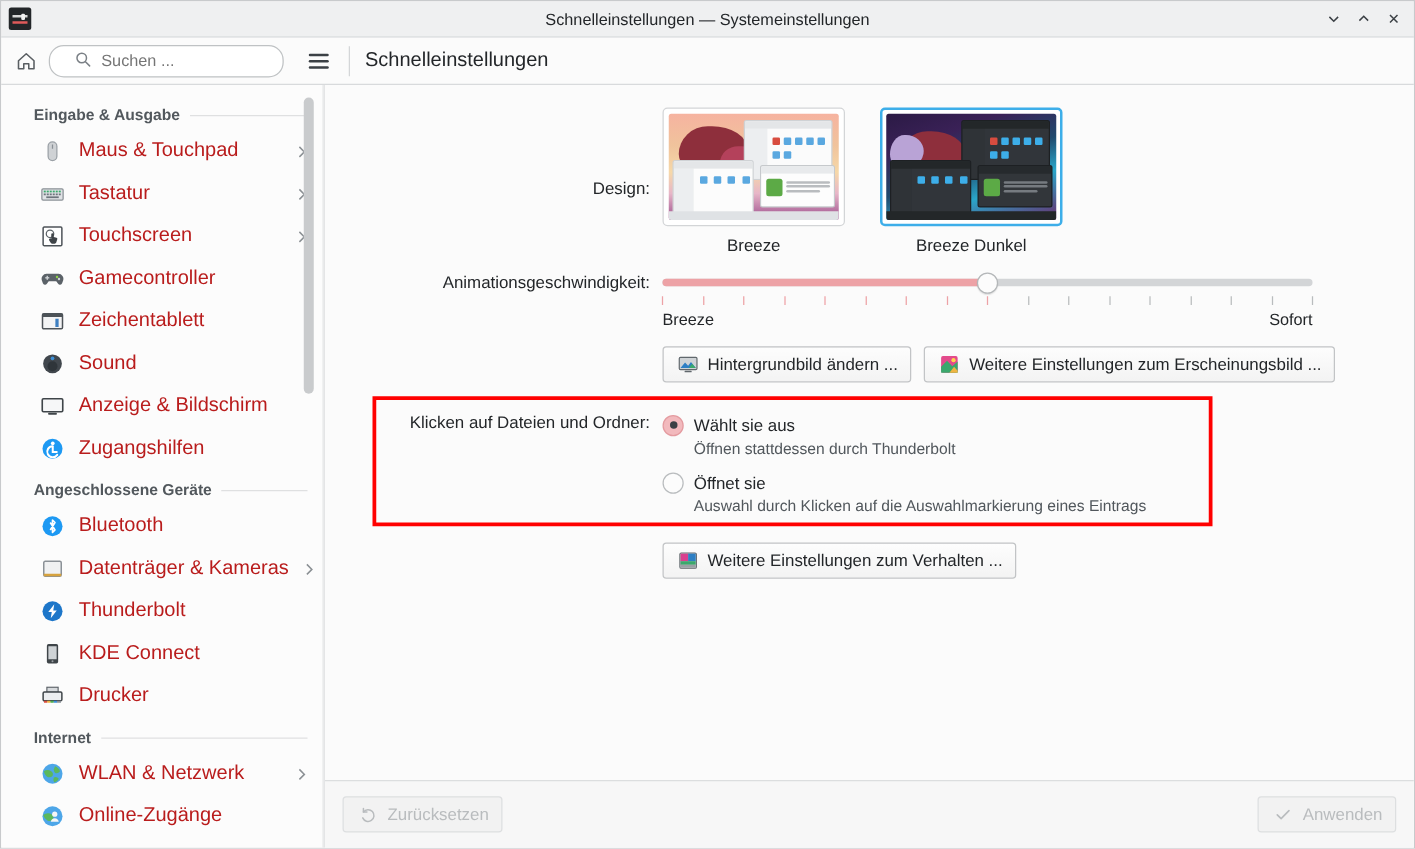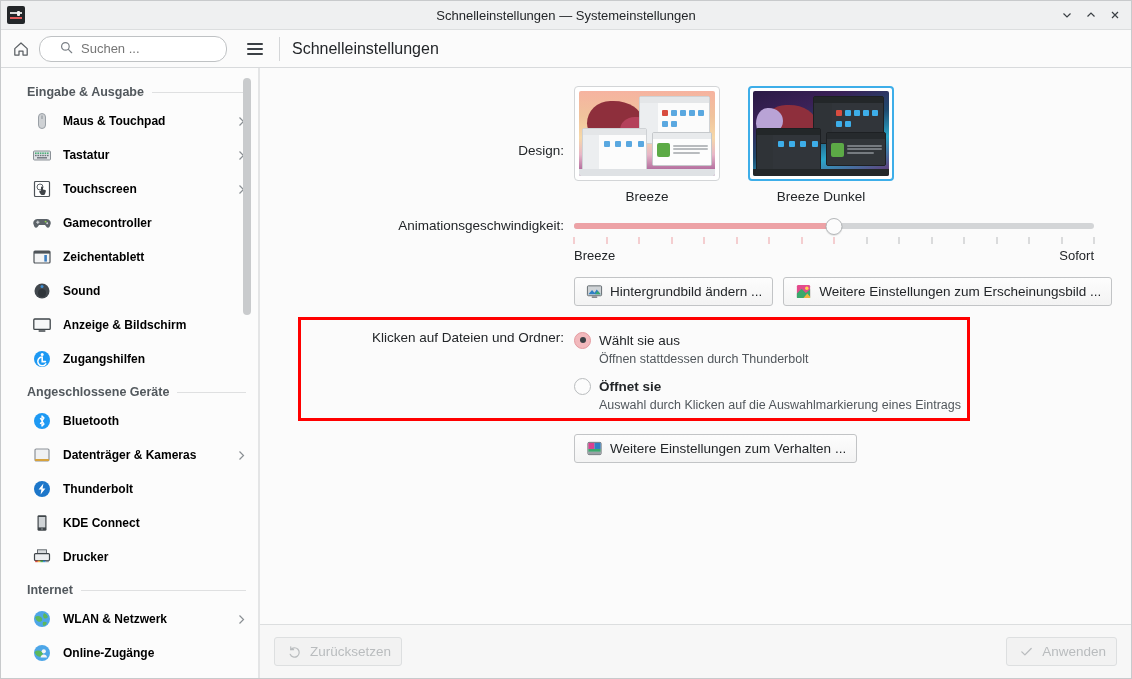--- a/index.html
+++ b/index.html
@@ -113,21 +113,21 @@
     display: flex; align-items: center; gap: 8px;
     padding: 9px 12px 5px 10px;
     font-size: 12.5px; font-weight: bold; color: #52585d;
   }
   .group-head .rule { flex: 1; height: 1px; background: #dfe0e1; }
   .side-item {
     display: flex; align-items: center;
     height: 34px; padding: 0 10px 0 14px;
     gap: 10px;
   }
-  .side-item .label { flex: 1; font-size: 12px; color: #000000; white-space: nowrap; font-weight: bold; }
+  .side-item .label { flex: 1; font-size: 16px; color: #b91c1c; white-space: nowrap; }
   .side-item .chev { color: #8b9094; display:flex; }
   .ico { width: 22px; height: 22px; flex: 0 0 22px; display: flex; align-items: center; justify-content: center; }
   .scrollbar-track {
     position: absolute; top: 4px; bottom: 0; right: 7px; width: 8px;
   }
   .scrollbar-thumb {
     position: absolute; top: 6px; height: 237px; left: 0; width: 8px;
     background: #c9cbcd; border-radius: 4px;
   }
 
@@ -141,21 +141,21 @@
     flex: 1; position: relative; overflow: hidden;
     padding: 18px 0 0 0;
   }
   .row {
     display: flex; align-items: flex-start;
     margin-bottom: 0;
   }
   .row-label {
     width: 270px; min-width: 270px;
     text-align: right; padding-right: 10px;
-    font-size: 13.5px; color: #232629; margin-left: 44px;
+    font-size: 13.5px; color: #232629;
   }
 
   
   .themes { display: flex; gap: 28px; }
   .theme-item { width: 146px; display: flex; flex-direction: column; align-items: center; }
   .theme-frame {
     width: 146px; height: 95px;
     background: #fff;
     border: 1px solid #d3d5d7;
     border-radius: 4px;
@@ -727,21 +727,21 @@
         </div>
 
         <div class="row" style="margin-top:24px;">
           <div class="row-label">Klicken auf Dateien und Ordner:</div>
           <div>
             <div class="radio-row">
               <span class="radio checked"></span>
               <span class="radio-label">Wählt sie aus</span>
             </div>
             <div class="radio-sub">Öffnen stattdessen durch Thunderbolt</div>
-            <div class="radio-row" style="margin-top:10px;font-weight:bold;">
+            <div class="radio-row" style="margin-top:10px;">
               <span class="radio"></span>
               <span class="radio-label">Öffnet sie</span>
             </div>
             <div class="radio-sub">Auswahl durch Klicken auf die Auswahlmarkierung eines Eintrags</div>
           </div>
         </div>
 
         <div class="row" style="margin-top:22px;">
           <div class="row-label"></div>
           <div class="btn">

